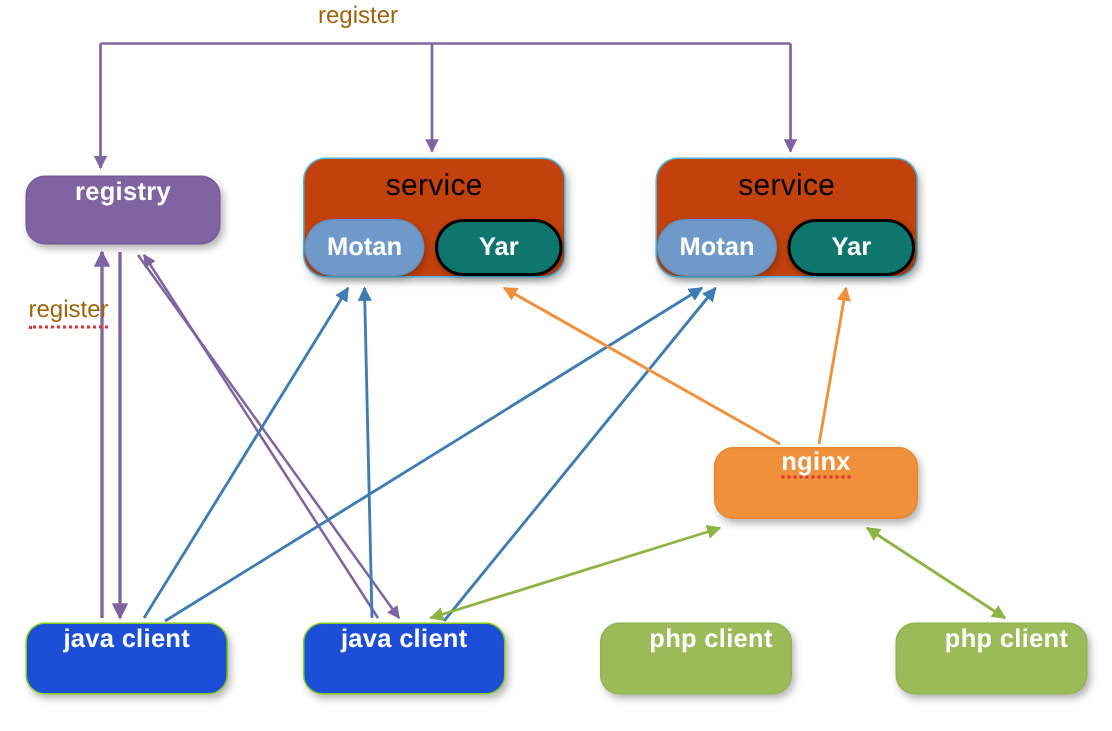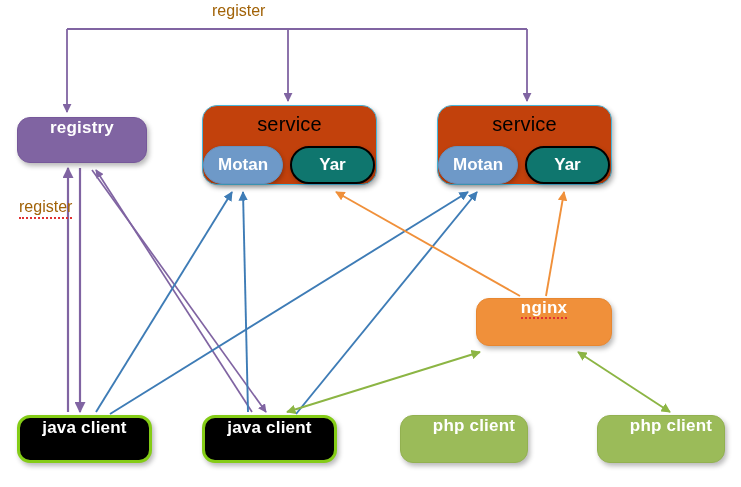--- a/index.html
+++ b/index.html
@@ -74,22 +74,22 @@
   }
   .sub-motan {
     background: #6E99C8;
     border: 1px solid #6591bf;
   }
   .sub-yar {
     background: #0f766e;
     border: 2px solid #000000;
   }
   .node-client-java {
-    background: #000000;
-    border: 3px solid #84cc16;
+    background: #1d4ed8;
+    border: 1px solid #84cc16;
   }
   .node-client-php {
     background: #9BBB59;
     border: 1px solid #92b150;
     padding-left: 20px;
   }
   .node-nginx {
     background: #F0903A;
     border: 1px solid #e88730;
   }

